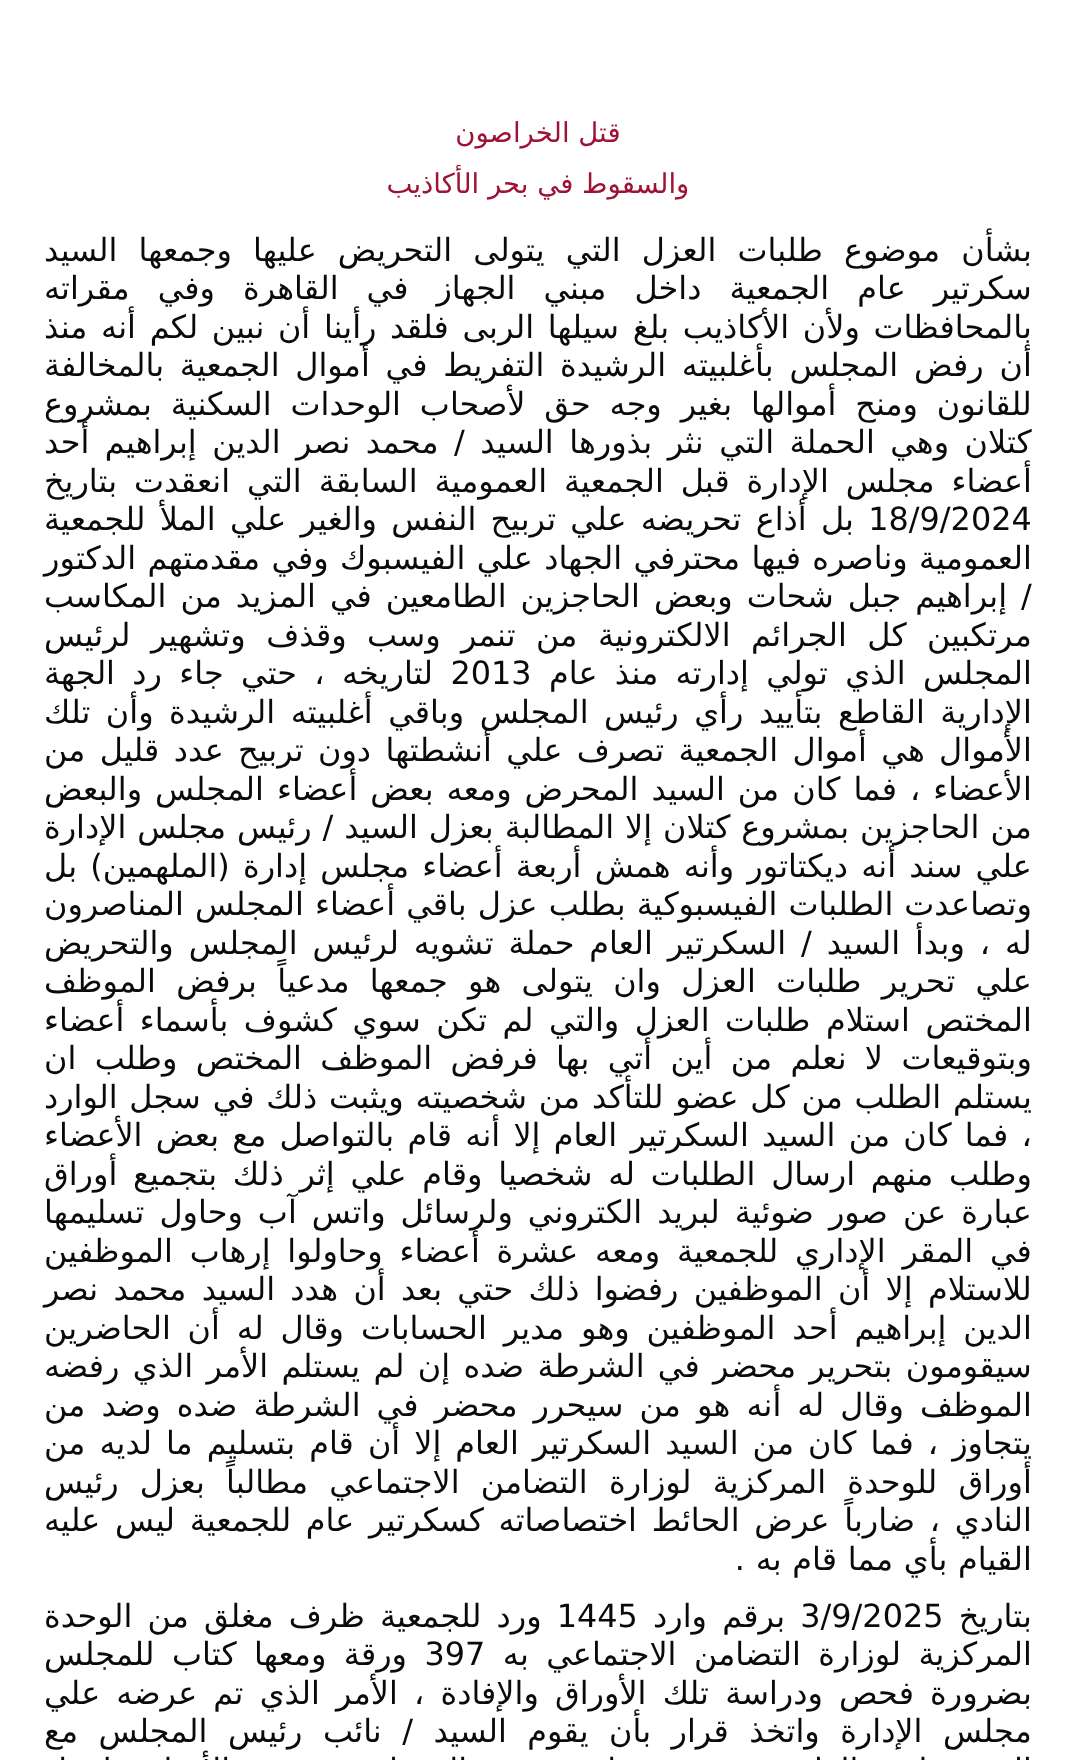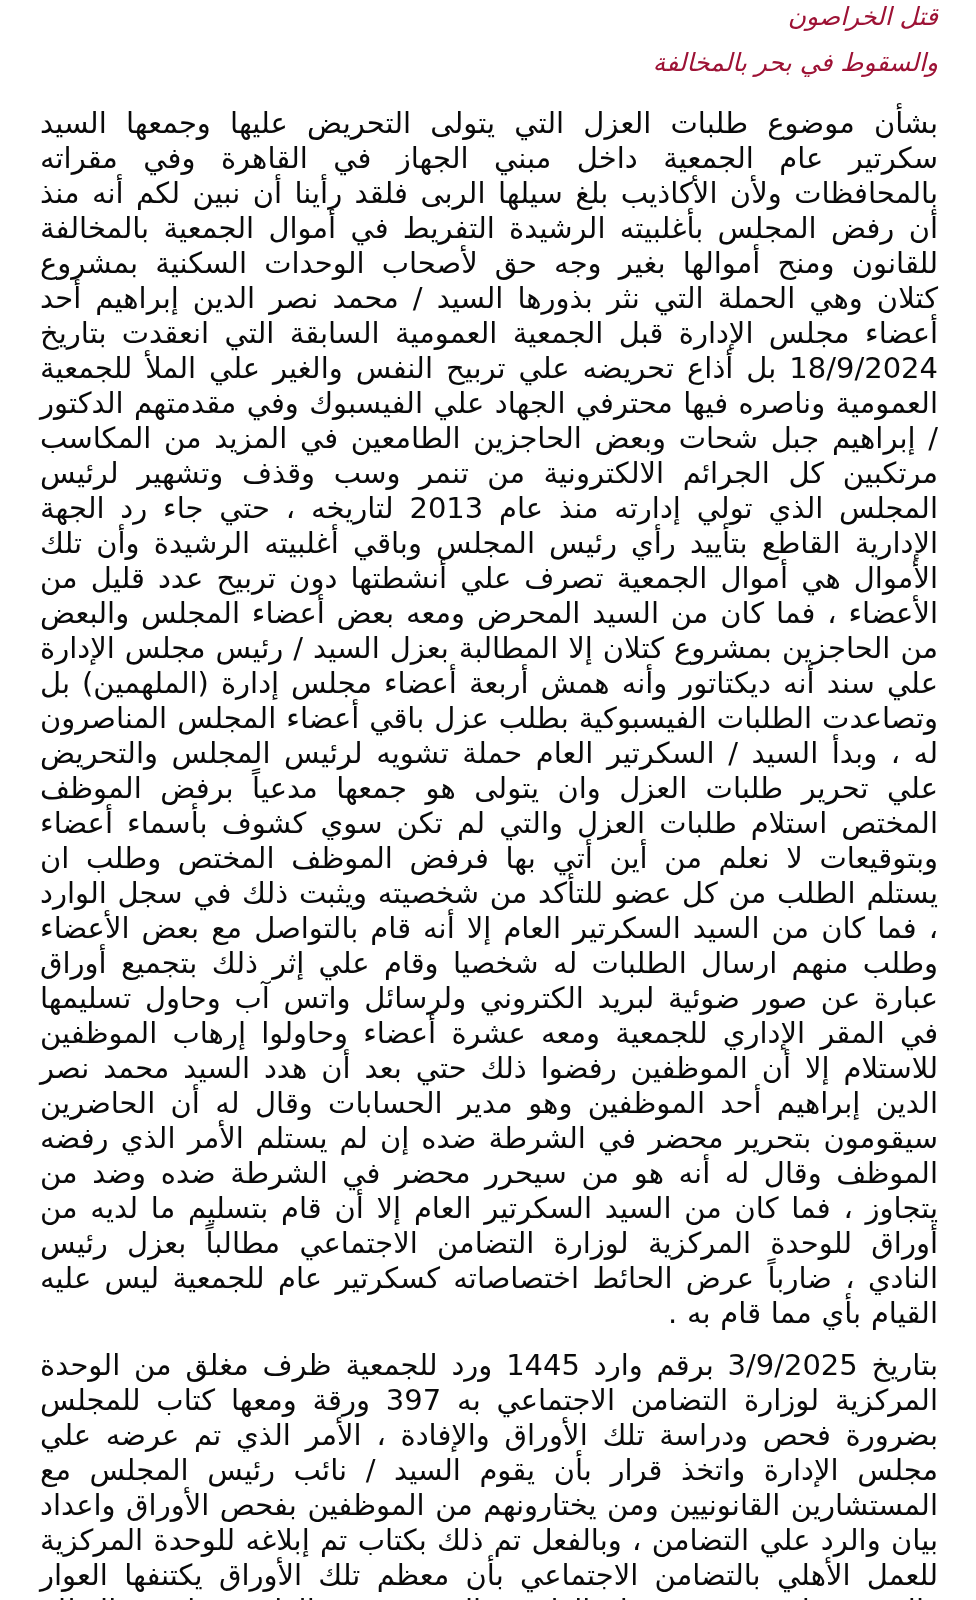--- a/index.html
+++ b/index.html
@@ -17,22 +17,22 @@
   .page {
     box-sizing: border-box;
     width: 976px;
     height: 1600px;
     background: #ffffff;
     padding: 0 38px 0 40px;
     direction: rtl;
   }
 
   .title-block {
-    text-align: right;
-    font-style: italic;
+    padding-top: 104px;
+    text-align: center;
   }
 
   .title-line {
     color: #9d1235;
     font-size: 25px;
     font-weight: 400;
     line-height: 1.35;
     letter-spacing: 0.2px;
     direction: rtl;
     unicode-bidi: isolate;
@@ -67,21 +67,21 @@
     text-align-last: center;
   }
 </style>
 </head>
 <body>
 
 <div class="page">
 
   <div class="title-block">
     <div class="title-line">قتل الخراصون</div>
-    <div class="title-line second">والسقوط في بحر بالمخالفة</div>
+    <div class="title-line second">والسقوط في بحر الأكاذيب</div>
   </div>
 
   <div class="body-block">
     <p class="para">بشأن موضوع طلبات العزل التي يتولى التحريض عليها وجمعها السيد سكرتير عام الجمعية داخل مبني الجهاز في القاهرة وفي مقراته بالمحافظات ولأن الأكاذيب بلغ سيلها الربى فلقد رأينا أن نبين لكم أنه منذ أن رفض المجلس بأغلبيته الرشيدة التفريط في أموال الجمعية بالمخالفة للقانون ومنح أموالها بغير وجه حق لأصحاب الوحدات السكنية بمشروع كتلان وهي الحملة التي نثر بذورها السيد / محمد نصر الدين إبراهيم أحد أعضاء مجلس الإدارة قبل الجمعية العمومية السابقة التي انعقدت بتاريخ 18/9/2024 بل أذاع تحريضه علي تربيح النفس والغير علي الملأ للجمعية العمومية وناصره فيها محترفي الجهاد علي الفيسبوك وفي مقدمتهم الدكتور / إبراهيم جبل شحات وبعض الحاجزين الطامعين في المزيد من المكاسب مرتكبين كل الجرائم الالكترونية من تنمر وسب وقذف وتشهير لرئيس المجلس الذي تولي إدارته منذ عام 2013 لتاريخه ، حتي جاء رد الجهة الإدارية القاطع بتأييد رأي رئيس المجلس وباقي أغلبيته الرشيدة وأن تلك الأموال هي أموال الجمعية تصرف علي أنشطتها دون تربيح عدد قليل من الأعضاء ، فما كان من السيد المحرض ومعه بعض أعضاء المجلس والبعض من الحاجزين بمشروع كتلان إلا المطالبة بعزل السيد / رئيس مجلس الإدارة علي سند أنه ديكتاتور وأنه همش أربعة أعضاء مجلس إدارة (الملهمين) بل وتصاعدت الطلبات الفيسبوكية بطلب عزل باقي أعضاء المجلس المناصرون له ، وبدأ السيد / السكرتير العام حملة تشويه لرئيس المجلس والتحريض علي تحرير طلبات العزل وان يتولى هو جمعها مدعياً برفض الموظف المختص استلام طلبات العزل والتي لم تكن سوي كشوف بأسماء أعضاء وبتوقيعات لا نعلم من أين أتي بها فرفض الموظف المختص وطلب ان يستلم الطلب من كل عضو للتأكد من شخصيته ويثبت ذلك في سجل الوارد ، فما كان من السيد السكرتير العام إلا أنه قام بالتواصل مع بعض الأعضاء وطلب منهم ارسال الطلبات له شخصيا وقام علي إثر ذلك بتجميع أوراق عبارة عن صور ضوئية لبريد الكتروني ولرسائل واتس آب وحاول تسليمها في المقر الإداري للجمعية ومعه عشرة أعضاء وحاولوا إرهاب الموظفين للاستلام إلا أن الموظفين رفضوا ذلك حتي بعد أن هدد السيد محمد نصر الدين إبراهيم أحد الموظفين وهو مدير الحسابات وقال له أن الحاضرين سيقومون بتحرير محضر في الشرطة ضده إن لم يستلم الأمر الذي رفضه الموظف وقال له أنه هو من سيحرر محضر في الشرطة ضده وضد من يتجاوز ، فما كان من السيد السكرتير العام إلا أن قام بتسليم ما لديه من أوراق للوحدة المركزية لوزارة التضامن الاجتماعي مطالباً بعزل رئيس النادي ، ضارباً عرض الحائط اختصاصاته كسكرتير عام للجمعية ليس عليه القيام بأي مما قام به .</p>
     <p class="para last">بتاريخ 3/9/2025 برقم وارد 1445 ورد للجمعية ظرف مغلق من الوحدة المركزية لوزارة التضامن الاجتماعي به 397 ورقة ومعها كتاب للمجلس بضرورة فحص ودراسة تلك الأوراق والإفادة ، الأمر الذي تم عرضه علي مجلس الإدارة واتخذ قرار بأن يقوم السيد / نائب رئيس المجلس مع المستشارين القانونيين ومن يختارونهم من الموظفين بفحص الأوراق واعداد بيان والرد علي التضامن ، وبالفعل تم ذلك بكتاب تم إبلاغه للوحدة المركزية للعمل الأهلي بالتضامن الاجتماعي بأن معظم تلك الأوراق يكتنفها العوار والتزوير ولم يتم تقديمها بالطريق الذي رسمه القانون ولائحة النظام الأساسي باستثناء ثلاث طلبات قام أصحابها بتقديمها للموظف المختص بالجمعية وقام باستلامهم عبر سجل الوارد بشكل رسمي .</p>
   </div>
 
 </div>
 
 </body></html>

